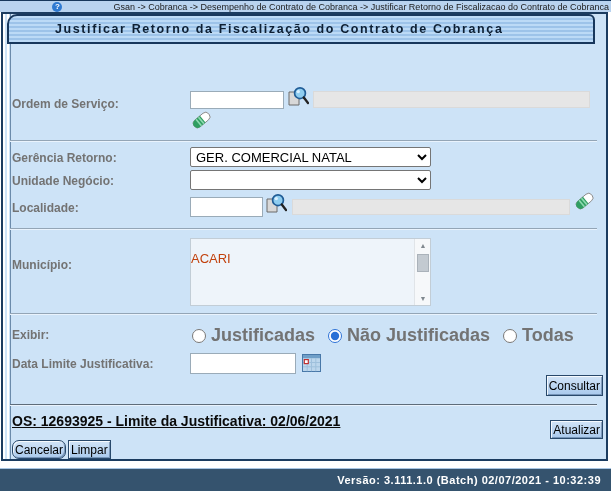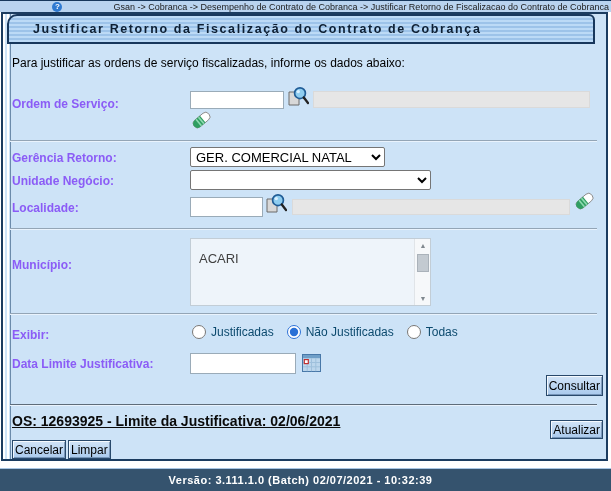--- a/index.html
+++ b/index.html
@@ -20,84 +20,83 @@
   .panel { position:absolute; left:1px; top:12px; width:607px; height:449px;
            background:#cde3f7; border:2px solid #1b3c60; }
   .stripes { position:absolute; left:3px; top:14px; width:8px; height:445px;
              background:repeating-linear-gradient(90deg,#ffffff 0 2px,#cde3f7 2px 4px);
              border-right:1px solid #6b8bab; }
 
   .titletab { position:absolute; left:7px; top:14px; width:588px; height:30px;
               border:2px solid #17375c; border-radius:10px 6px 0 0;
               background:repeating-linear-gradient(180deg,#bcdaf6 0 2px,#9dc3e9 2px 4px);
               font-size:12.5px; font-weight:bold; letter-spacing:1.6px; color:#0d1f33;
-              line-height:26px; padding-left:24px; white-space:nowrap; overflow:hidden; }
+              line-height:26px; padding-left:46px; white-space:nowrap; overflow:hidden; }
 
   .txt   { position:absolute; font-size:12px; color:#000; white-space:nowrap; }
-  .lbl   { position:absolute; font-size:12px; font-weight:bold; color:#8b5cf6; white-space:nowrap; }
+  .lbl   { position:absolute; font-size:12px; font-weight:bold; color:#737373; white-space:nowrap; }
 
   .tin { position:absolute; border:1px solid #9aabb8; background:#fff;
          font-family:inherit; font-size:12px; padding:0 3px; }
   .ro  { position:absolute; background:#e6e6e6; border:1px solid #dadada; }
 
   .sel { position:absolute; font-family:inherit; font-size:13px; color:#000;
          background:#fff; border:1px solid #757575; border-radius:2px; padding:0 1px; }
 
   .sep  { position:absolute; height:0; border-top:1px solid #93a5b6; border-bottom:1px solid #e9f3fd; }
   .sepd { position:absolute; height:0; border-top:1px solid #5e6c7a; border-bottom:1px solid #e9f3fd; }
 
   .icon { position:absolute; cursor:pointer; }
 
   
   .listbox { position:absolute; left:190px; top:238px; width:241px; height:68px;
              background:#eef4fa; border:1px solid #c2cdd6; padding-top:11px; overflow:hidden; }
-  .lopt { font-size:13px; line-height:17px; padding-left:8px; color:#404040; white-space:nowrap; }
+  .lopt { font-size:13px; line-height:17px; padding-left:0; color:#c2410c; white-space:nowrap; }
   .lbscroll { position:absolute; right:0; top:0; width:16px; height:66px;
               background:#f6f8fa; border-left:1px solid #e0e4e8; }
   .lbarrow { position:absolute; left:0; width:16px; height:13px; text-align:center;
              font-size:7px; line-height:13px; color:#80888f; cursor:pointer; }
   .lbthumb { position:absolute; left:2px; top:15px; width:12px; height:18px;
              background:#c3cad1; border:1px solid #aab2ba; cursor:pointer; }
 
   .radiorow { position:absolute; left:192px; top:325px; display:flex; align-items:center; gap:5px; }
   .radiorow input[type=radio] { width:14px; height:14px; accent-color:#2970d6; margin:0; cursor:pointer; }
-  .rlab { font-size:12px; font-weight:normal; color:#0c4a6e; margin-right:8px; cursor:pointer; white-space:nowrap; }
+  .rlab { font-size:18px; font-weight:bold; color:#737373; margin-right:8px; cursor:pointer; white-space:nowrap; }
 
   .btn { position:absolute; font-family:inherit; font-size:12px; color:#000;
          background:linear-gradient(#d2e4f7,#a9c9ec); border:1px solid #29496b;
          box-shadow:inset 1px 1px 0 rgba(255,255,255,.8), inset -1px -1px 0 rgba(53,83,120,.45);
          padding:0 2px; height:19px; cursor:pointer; white-space:nowrap; }
 
   .oslink { position:absolute; left:12px; top:413px; font-size:14px; font-weight:bold;
             color:#0a0a0a; text-decoration:underline; cursor:pointer; white-space:nowrap; }
 
   .gapwhite { position:absolute; left:0; top:461px; width:611px; height:7px; background:#fff; }
   .footer { position:absolute; left:0; top:468px; width:611px; height:23px;
             background:#35536e; border-top:1px solid #a8c6e4;
-            display:flex; align-items:center; justify-content:center; padding-right:10px; }
+            display:flex; align-items:center; justify-content:flex-end; padding-right:10px; }
   .ver { font-size:11px; font-weight:bold; color:#fff; letter-spacing:0.5px; white-space:nowrap; }
 </style>
 </head>
 <body>
 
 <div class="screen">
 
   <div class="crumbbar">
     <span class="helpico">?</span>
     <span class="crumbtxt">Gsan -&gt; Cobranca -&gt; Desempenho de Contrato de Cobranca -&gt; Justificar Retorno de Fiscalizacao do Contrato de Cobranca</span>
   </div>
 
   <div class="panel"></div>
   <div class="stripes"></div>
 
   <div class="titletab">
     <span>Justificar Retorno da Fiscalização do Contrato de Cobrança</span>
   </div>
 
-  <div class="txt" style="left:12px; top:56px;">Para justificar as ordens de serviço fiscalizadas, informe os dados abaixo:</div>
 
   <div class="lbl" style="left:12px; top:97px;">Ordem de Serviço:</div>
   <input class="tin" style="left: 190px; top: 91px; width: 94px; height: 18px;">
   <svg class="icon" style="left:286px; top:86px;" width="23" height="21" viewBox="0 0 23 21">
     <path d="M3 6 h8 l2 2 v11 h-10 z" fill="#d8d8d8" stroke="#6b6b6b" stroke-width="1"></path>
     <circle cx="14" cy="7.2" r="5.4" fill="#8ecdf0" stroke="#1f5c96" stroke-width="1.7"></circle>
     <circle cx="12.3" cy="5.6" r="1.7" fill="#d9f0ff"></circle>
     <line x1="17.8" y1="11.5" x2="22" y2="17" stroke="#222" stroke-width="2.3" stroke-linecap="round"></line>
   </svg>
   <div class="ro" style="left:313px; top:91px; width:277px; height:17px;"></div>
@@ -106,21 +105,21 @@
       <rect x="1" y="5.8" width="19" height="8.6" rx="4" fill="#fff" stroke="#888" stroke-width="0.9"></rect>
       <path d="M5 5.8 h7 v8.6 h-7 a4.3 4.3 0 0 1 0 -8.6 z" fill="#2f9e62"></path>
       <rect x="6" y="5.9" width="1.6" height="8.4" fill="#8fdab1"></rect>
       <rect x="9.2" y="5.9" width="1.6" height="8.4" fill="#8fdab1"></rect>
     </g>
   </svg>
 
   <div class="sep" style="left:10px; top:140px; width:587px;"></div>
 
   <div class="lbl" style="left:12px; top:151px;">Gerência Retorno:</div>
-  <select class="sel" style="left:190px; top:147px; width:195px; height:20px;">
+  <select class="sel" style="left:190px; top:147px; width:241px; height:20px;">
     <option>GER. COMERCIAL NATAL</option>
   </select>
 
   <div class="lbl" style="left:12px; top:174px;">Unidade Negócio:</div>
   <select class="sel" style="left:190px; top:170px; width:241px; height:20px;">
     <option></option>
   </select>
 
   <div class="lbl" style="left:12px; top:201px;">Localidade:</div>
   <input class="tin" style="left: 190px; top: 197px; width: 73px; height: 20px;">
@@ -172,21 +171,21 @@
     <path d="M1 8.5 h17 M1 12.8 h17 M5.2 4.2 v13 M9.5 4.2 v13 M13.8 4.2 v13" stroke="#9fc0dc" stroke-width="1" fill="none"></path>
     <rect x="2.3" y="5.6" width="4" height="4" fill="#fff" stroke="#c03030" stroke-width="1.2"></rect>
   </svg>
 
   <button class="btn" style="right:8px; top:375px; height:21px;">Consultar</button>
 
   <div class="sepd" style="left:10px; top:404px; width:587px;"></div>
 
   <a class="oslink">OS: 12693925 - Limite da Justificativa: 02/06/2021</a>
 
-  <button class="btn" style="left:12px; top:440px;">Cancelar</button>
+  <button class="btn" style="left:12px; top:440px;border-radius:7px;">Cancelar</button>
   <button class="btn" style="left:68px; top:440px;">Limpar</button>
   <button class="btn" style="right:8px; top:420px;">Atualizar</button>
 
   <div class="gapwhite"></div>
   <div class="footer">
     <span class="ver">Versão: 3.111.1.0 (Batch) 02/07/2021 - 10:32:39</span>
   </div>
 
 </div>
 

